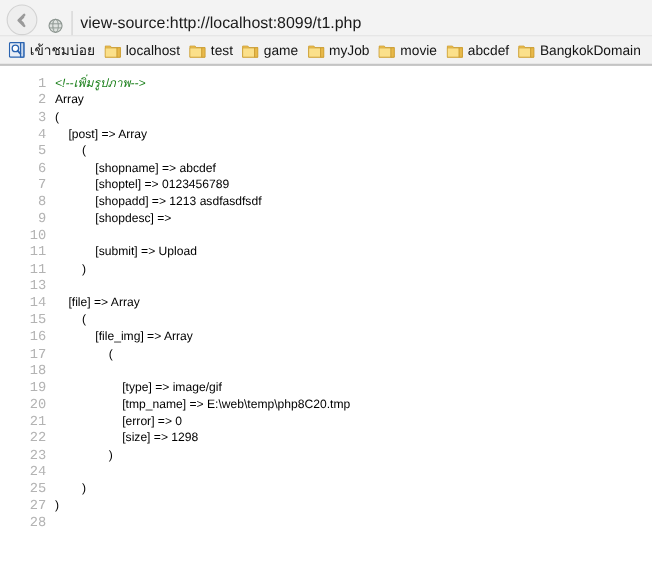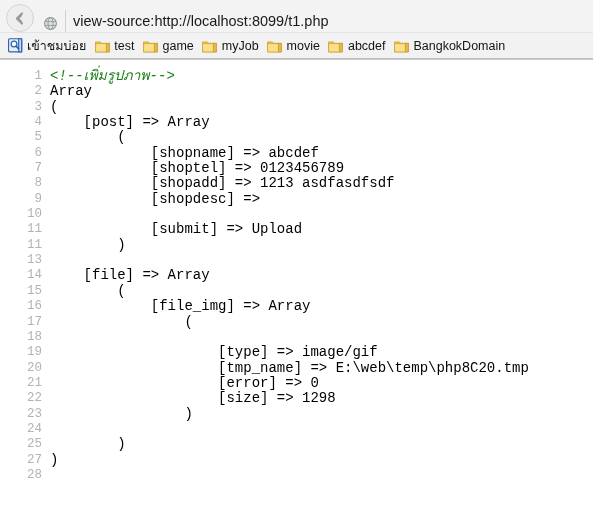--- a/index.html
+++ b/index.html
@@ -142,22 +142,22 @@
     box-sizing: content-box;
     -webkit-user-select: none;
     user-select: none;
     font-family: "Liberation Mono", "DejaVu Sans Mono", monospace;
     font-size: 12.5px;
   }
 
   .line-code {
     white-space: pre;
     color: #000000;
-    font-family: Liberation Mono, monospace;
-    font-size: 14px;
+    font-family: Liberation Sans, sans-serif;
+    font-size: 11px;
   }
 
   .line-code.comment {
     color: #1a7f1a;
     font-style: italic;
   }
 </style>
 </head>
 <body>
 
@@ -199,20 +199,30 @@
         <span class="bookmark-label">เข้าชมบ่อย</span>
       </div>
       <div class="bookmark-item">
         <span class="bookmark-icon">
           <svg width="15" height="14" viewBox="0 0 16 15">
             <path d="M0.6 3.1 h5.1 l1.2 1.5 h8.5 v9.3 h-14.8 z" fill="#f5c95b" stroke="#c99a2e" stroke-width="0.8" stroke-linejoin="round"></path>
             <path d="M0.6 4.9 h11.6 v9 h-11.6 z" fill="#fbe08a" stroke="#c99a2e" stroke-width="0.7"></path>
             <path d="M12.2 4.9 l3.2 -0.3 v9.3 l-3.2 0.1 z" fill="#e8b94a" stroke="#c99a2e" stroke-width="0.7" stroke-linejoin="round"></path>
           </svg>
         </span>
+        <span class="bookmark-label">localhost</span>
+      </div>
+      <div class="bookmark-item">
+        <span class="bookmark-icon">
+          <svg width="15" height="14" viewBox="0 0 16 15">
+            <path d="M0.6 3.1 h5.1 l1.2 1.5 h8.5 v9.3 h-14.8 z" fill="#f5c95b" stroke="#c99a2e" stroke-width="0.8" stroke-linejoin="round"></path>
+            <path d="M0.6 4.9 h11.6 v9 h-11.6 z" fill="#fbe08a" stroke="#c99a2e" stroke-width="0.7"></path>
+            <path d="M12.2 4.9 l3.2 -0.3 v9.3 l-3.2 0.1 z" fill="#e8b94a" stroke="#c99a2e" stroke-width="0.7" stroke-linejoin="round"></path>
+          </svg>
+        </span>
         <span class="bookmark-label">test</span>
       </div>
       <div class="bookmark-item">
         <span class="bookmark-icon">
           <svg width="15" height="14" viewBox="0 0 16 15">
             <path d="M0.6 3.1 h5.1 l1.2 1.5 h8.5 v9.3 h-14.8 z" fill="#f5c95b" stroke="#c99a2e" stroke-width="0.8" stroke-linejoin="round"></path>
             <path d="M0.6 4.9 h11.6 v9 h-11.6 z" fill="#fbe08a" stroke="#c99a2e" stroke-width="0.7"></path>
             <path d="M12.2 4.9 l3.2 -0.3 v9.3 l-3.2 0.1 z" fill="#e8b94a" stroke="#c99a2e" stroke-width="0.7" stroke-linejoin="round"></path>
           </svg>
         </span>

